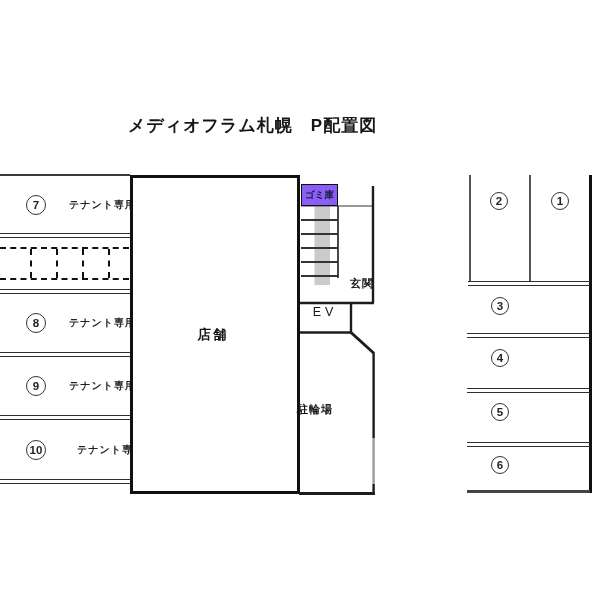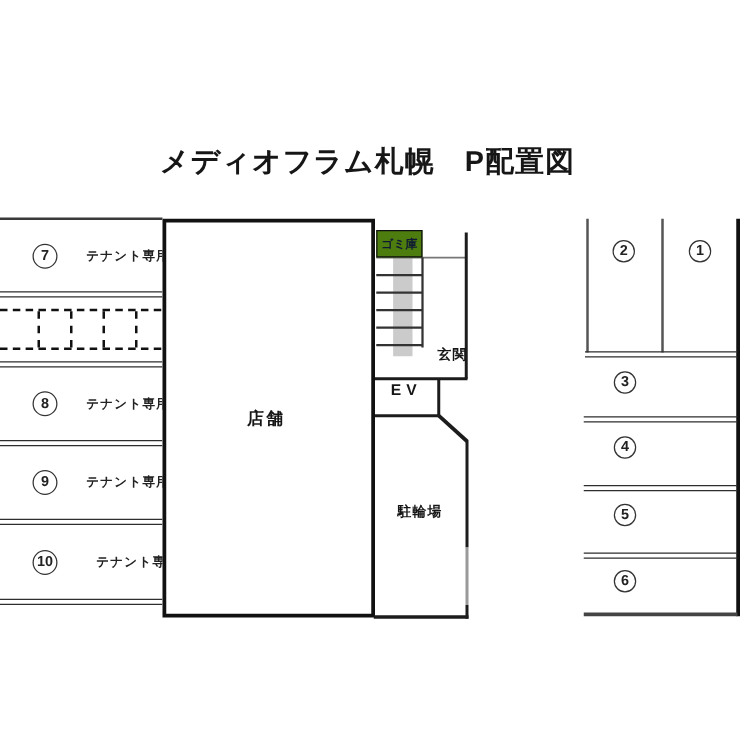--- a/index.html
+++ b/index.html
@@ -3,21 +3,21 @@
 <meta charset="utf-8">
 <style>
   html,body{margin:0;padding:0;}
   body{
     width:600px;height:600px;background:#ffffff;
     font-family:"Liberation Sans","DejaVu Sans",sans-serif;
     color:#161616;position:relative;overflow:hidden;
   }
   .abs{position:absolute;box-sizing:border-box;}
   
-  .title{left:128px;top:114px;font-size:23px;font-weight:600;letter-spacing:1px;white-space:nowrap;}
+  .title{left:128px;top:114px;font-size:17px;font-weight:600;letter-spacing:1px;white-space:nowrap;}
   
   .hline{background:#3a3a3a;height:2px;}
   .vline{background:#555;width:2px;}
   
   .dline{height:5px;border-top:1.6px solid #2e2e2e;border-bottom:1.6px solid #2e2e2e;background:transparent;}
   
   .lrow{left:0;width:130px;display:flex;align-items:center;padding-left:26px;gap:23px;}
   .cnum{
     width:18px;height:18px;flex:0 0 18px;border:1.3px solid #333;border-radius:50%;
     display:flex;align-items:center;justify-content:center;
@@ -25,25 +25,25 @@
   }
   .cnum.freestanding{position:absolute;}
   .tenant{font-size:10px;font-weight:600;letter-spacing:1px;color:#222;white-space:nowrap;}
   
   .dashzone{left:0;top:247px;width:129px;height:33px;border-top:2.5px dashed #111;border-bottom:2.5px dashed #111;}
   .dashv{position:absolute;top:0;bottom:0;width:0;border-left:2.5px dashed #111;}
   
   .store{left:130px;top:175px;width:170px;height:319px;border:3px solid #111;background:#fff;}
   .store-label{left:130px;top:326px;width:166px;text-align:center;font-size:13.5px;font-weight:600;letter-spacing:2px;}
   
-  .garbage{left:301px;top:184px;width:37px;height:22px;background:#4d7c0f;border:1.8px solid #111;
+  .garbage{left:301px;top:184px;width:37px;height:22px;background:#8b5cf6;border:1.8px solid #111;
     display:flex;align-items:center;justify-content:center;font-size:9.5px;font-weight:700;color:#101a33;z-index:4;white-space:nowrap;}
   .entrance{left:300px;top:276px;width:74px;text-align:right;font-size:11px;font-weight:600;letter-spacing:1px;z-index:4;}
-  .ev{left:300px;top:305px;width:50px;text-align:center;font-size:12.5px;font-weight:700;letter-spacing:4px;z-index:4;}
-  .bicycle{left:297px;top:402px;width:78px;text-align:center;font-size:11px;font-weight:600;letter-spacing:1px;z-index:4;}
+  .ev{left:300px;top:305px;width:50px;text-align:center;font-size:12.5px;font-weight:400;letter-spacing:4px;z-index:4;}
+  .bicycle{left:297px;top:402px;width:78px;text-align:left;font-size:11px;font-weight:600;letter-spacing:1px;z-index:4;}
   svg{display:block;}
 </style>
 </head>
 <body>
 
 <div class="abs title">メディオフラム札幌　P配置図</div>
 
 <div class="abs hline" style="left:0;top:174px;width:130px;"></div>
 
 <div class="abs lrow" style="top:177px;height:56px;">

